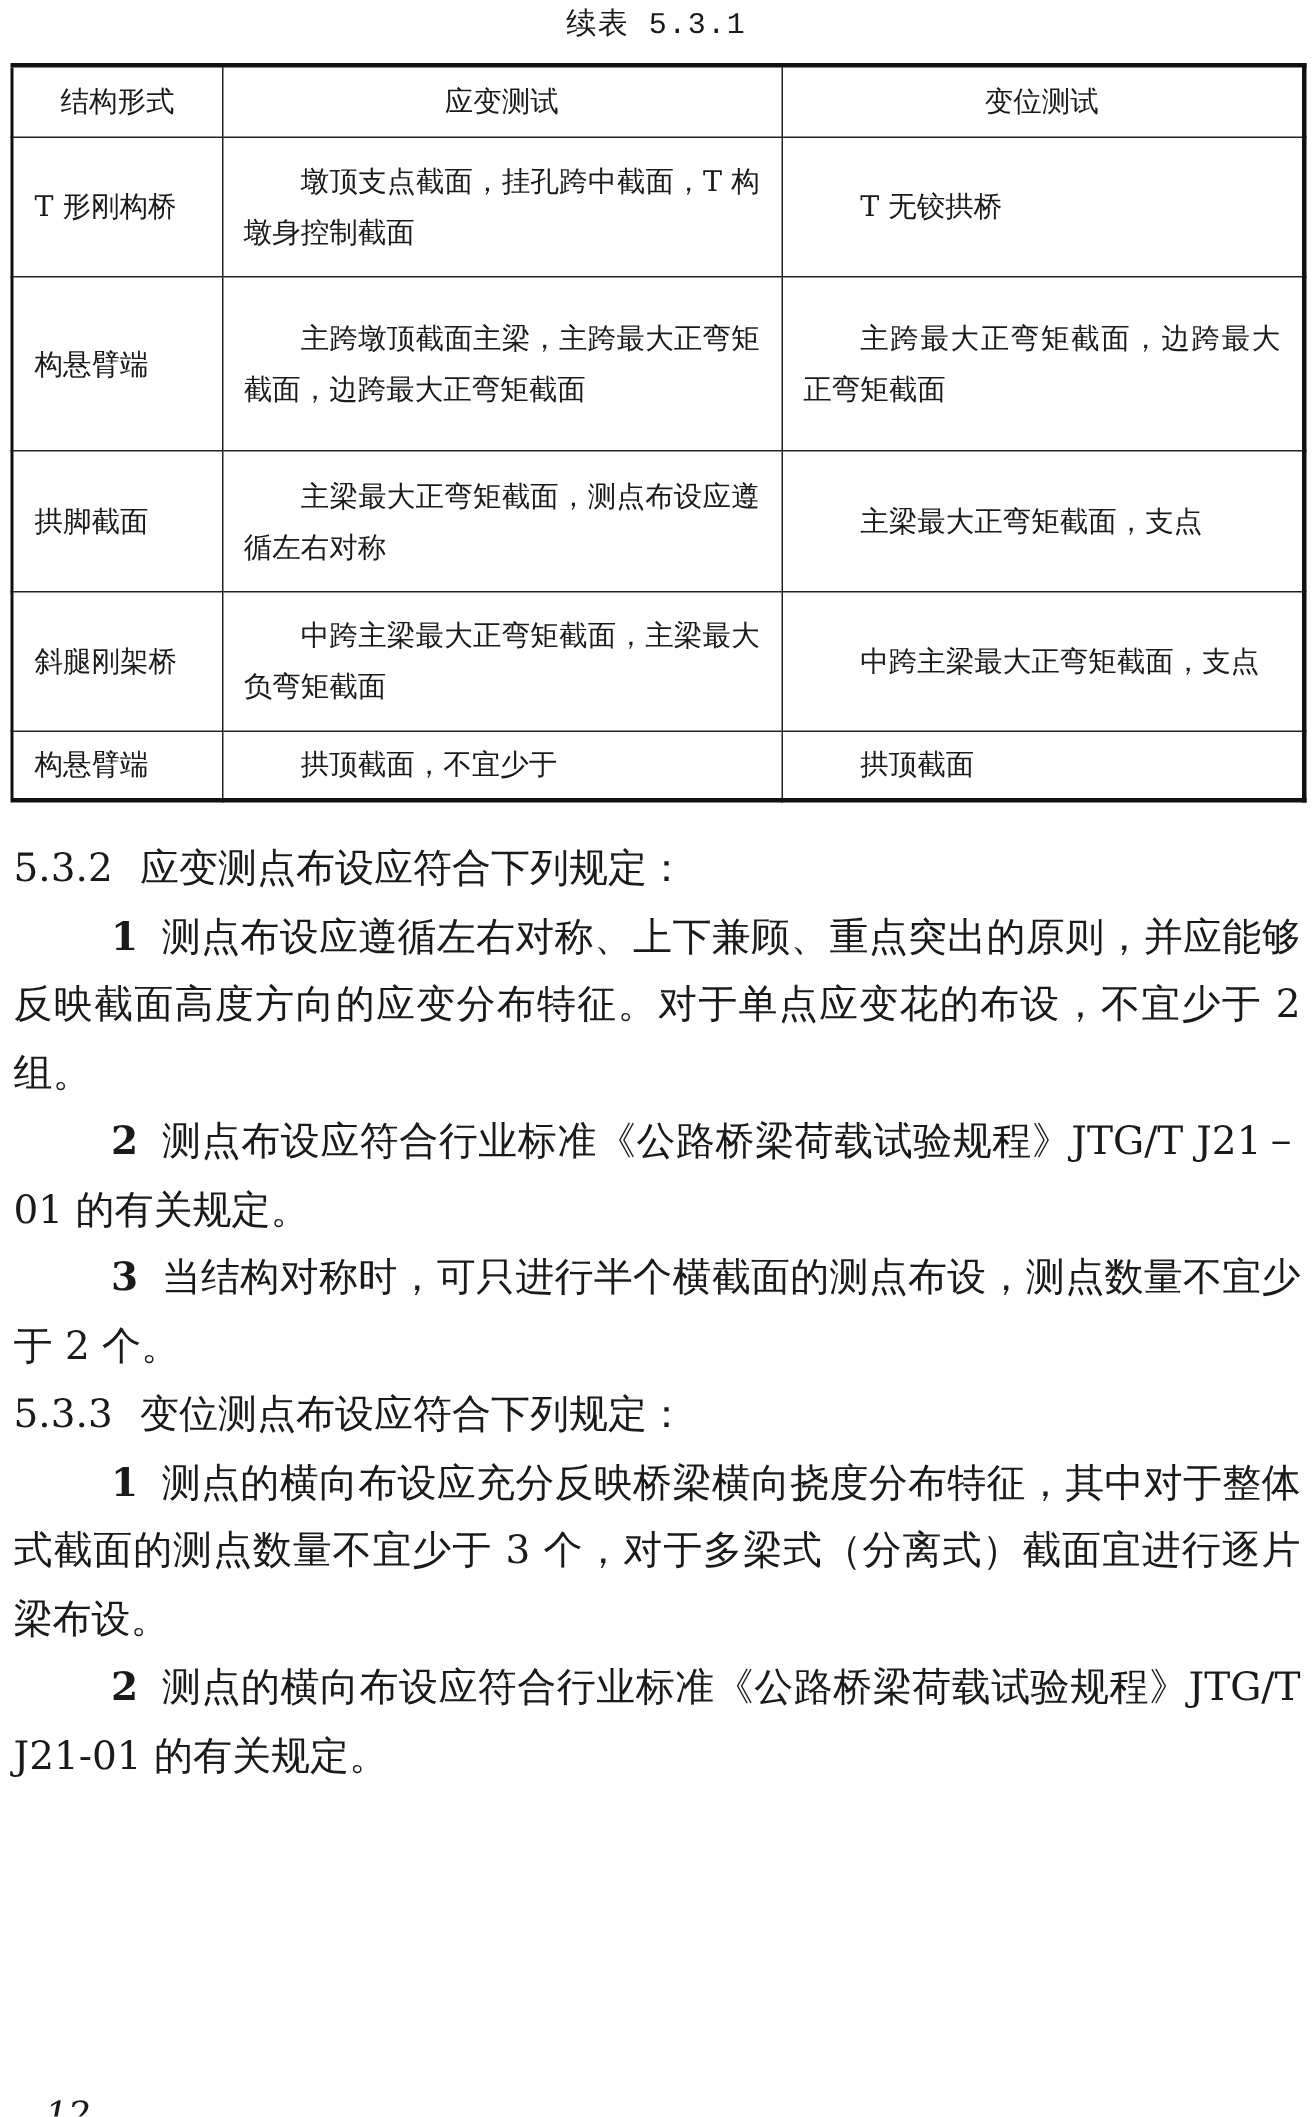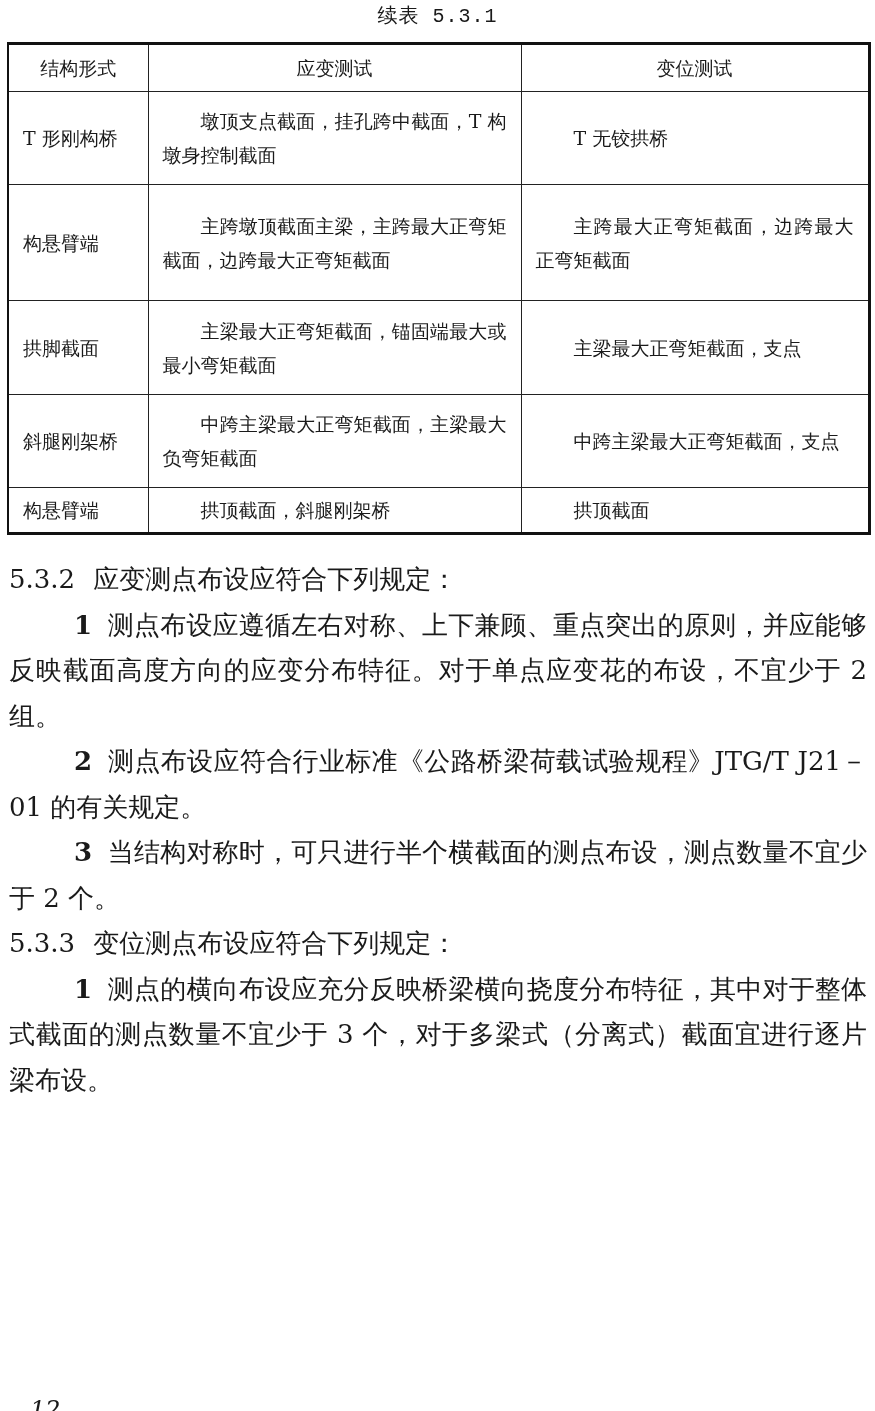--- a/index.html
+++ b/index.html
@@ -71,39 +71,40 @@
       <td class="txt">墩顶支点截面，挂孔跨中截面，T 构墩身控制截面</td>
       <td class="txt">T 无铰拱桥</td>
     </tr>
     <tr class="r2">
       <td class="type">构悬臂端</td>
       <td class="txt">主跨墩顶截面主梁，主跨最大正弯矩截面，边跨最大正弯矩截面</td>
       <td class="txt">主跨最大正弯矩截面，边跨最大正弯矩截面</td>
     </tr>
     <tr class="r3">
       <td class="type">拱脚截面</td>
-      <td class="txt">主梁最大正弯矩截面，锚固端最大或最小弯矩截面</td>
+      <td class="txt">主梁最大正弯矩截面，测点布设应遵循左右对称</td>
       <td class="txt">主梁最大正弯矩截面，支点</td>
     </tr>
     <tr class="r4">
       <td class="type">斜腿刚架桥</td>
       <td class="txt">中跨主梁最大正弯矩截面，主梁最大负弯矩截面</td>
       <td class="txt">中跨主梁最大正弯矩截面，支点</td>
     </tr>
     <tr class="r5">
       <td class="type">构悬臂端</td>
-      <td class="txt">拱顶截面，斜腿刚架桥</td>
+      <td class="txt">拱顶截面，不宜少于</td>
       <td class="txt">拱顶截面</td>
     </tr>
   </tbody>
 </table>
 
 <div class="body-text">
   <p><span class="secnum">5.3.2</span><span>应变测点布设应符合下列规定：</span></p>
   <p class="item"><span class="num">1</span><span>测点布设应遵循左右对称、上下兼顾、重点突出的原则，并应能够反映截面高度方向的应变分布特征。对于单点应变花的布设，不宜少于 2 组。</span></p>
   <p class="item"><span class="num">2</span><span>测点布设应符合行业标准《公路桥梁荷载试验规程》JTG/T J21－01 的有关规定。</span></p>
   <p class="item"><span class="num">3</span><span>当结构对称时，可只进行半个横截面的测点布设，测点数量不宜少于 2 个。</span></p>
 
   <p><span class="secnum">5.3.3</span><span>变位测点布设应符合下列规定：</span></p>
   <p class="item"><span class="num">1</span><span>测点的横向布设应充分反映桥梁横向挠度分布特征，其中对于整体式截面的测点数量不宜少于 3 个，对于多梁式（分离式）截面宜进行逐片梁布设。</span></p>
+  <p class="item"><span class="num">2</span><span>测点的横向布设应符合行业标准《公路桥梁荷载试验规程》JTG/T J21-01 的有关规定。</span></p>
 </div>
 
 <div class="page-num">12</div>
 
 </body></html>

